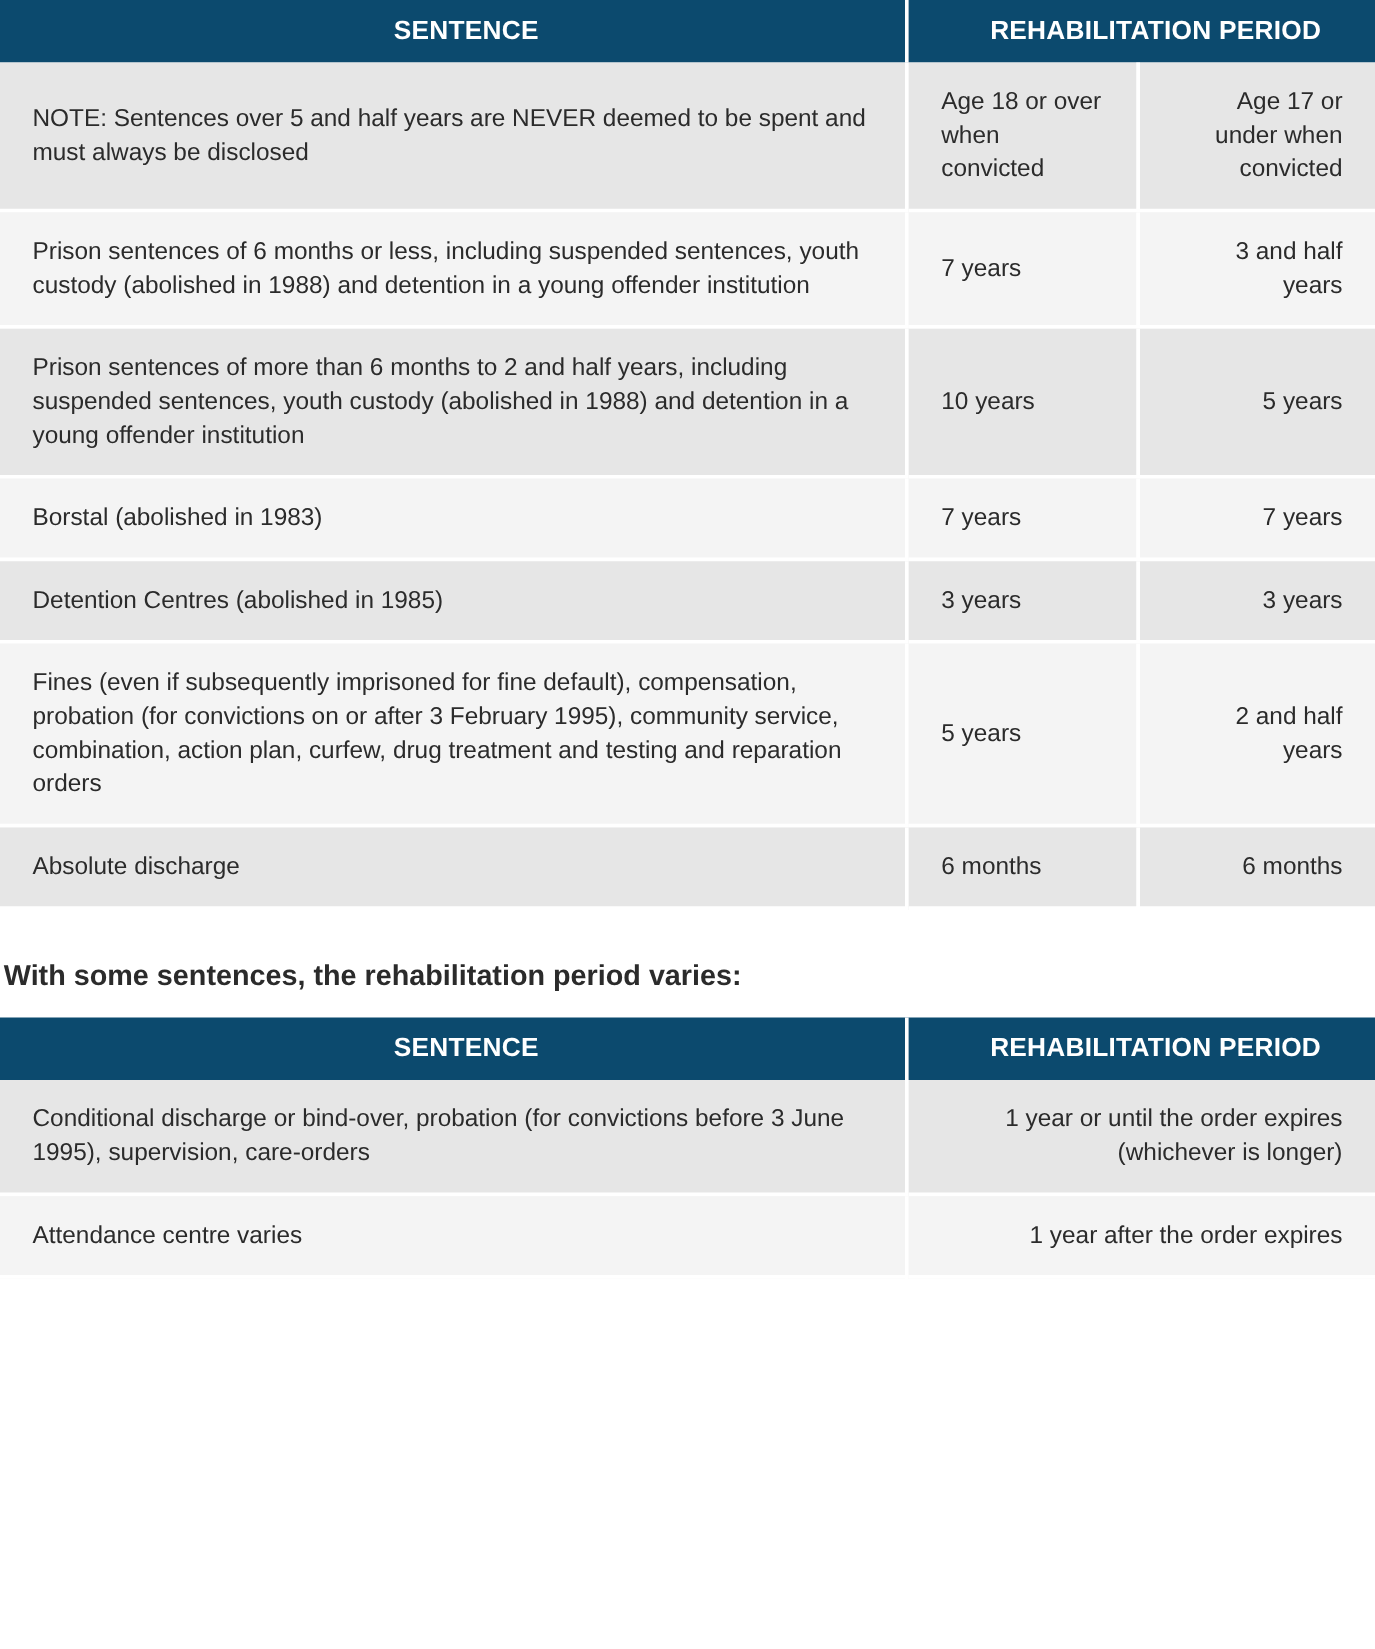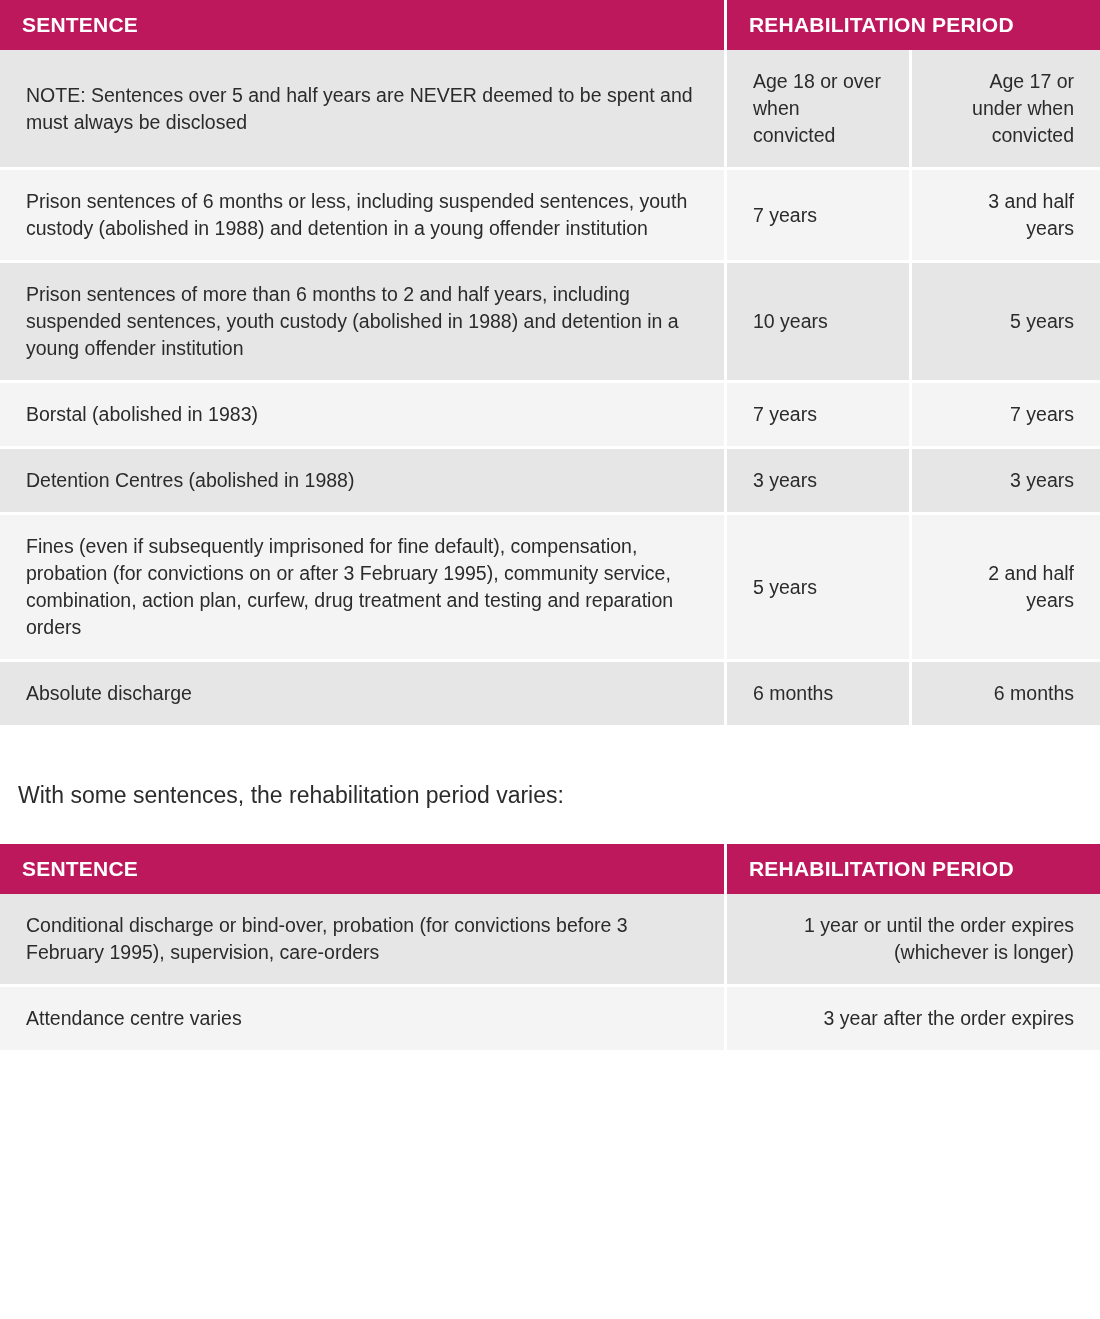--- a/index.html
+++ b/index.html
@@ -22,26 +22,26 @@
 
   
   .rehab-table {
     width: 1100px;
     border-collapse: separate;
     border-spacing: 0;
     table-layout: fixed;
   }
 
   .rehab-table th {
-    background: #be185d;
+    background: #0c4a6e;
     color: #ffffff;
     font-size: 21px;
     font-weight: bold;
     letter-spacing: 0.2px;
-    text-align: left;
+    text-align: center;
     padding: 13px 0 13px 22px;
     vertical-align: middle;
     border-right: 3px solid #ffffff;
     height: 24px;
     box-sizing: content-box;
   }
   .rehab-table th.last-head { border-right: none; margin-top: 28px; }
 
   .rehab-table td {
     font-size: 19.5px;
@@ -75,22 +75,22 @@
     padding-left: 0;
     padding-right: 0;
   }
 
   
   .intertitle {
     font-size: 23px;
     line-height: 30px;
     color: #2b2b2b;
     padding: 36px 0 18px 2px;
-    font-weight: normal;
-    margin: 16px;
+    font-weight: bold;
+    margin: 1px;
   }
 </style>
 </head>
 <body>
 
 <div class="page">
 
   <table class="rehab-table t1">
     <colgroup>
       <col class="c-sentence">
@@ -118,21 +118,21 @@
         <td class="cell-sentence">Prison sentences of more than 6 months to 2 and half years, including suspended sentences, youth custody (abolished in 1988) and detention in a young offender institution</td>
         <td class="cell-value">10 years</td>
         <td class="cell-value last-col">5 years</td>
       </tr>
       <tr class="light">
         <td class="cell-sentence">Borstal (abolished in 1983)</td>
         <td class="cell-value">7 years</td>
         <td class="cell-value last-col">7 years</td>
       </tr>
       <tr class="shade">
-        <td class="cell-sentence">Detention Centres (abolished in 1988)</td>
+        <td class="cell-sentence">Detention Centres (abolished in 1985)</td>
         <td class="cell-value">3 years</td>
         <td class="cell-value last-col">3 years</td>
       </tr>
       <tr class="light">
         <td class="cell-sentence">Fines (even if subsequently imprisoned for fine default), compensation, probation (for convictions on or after 3 February 1995), community service, combination, action plan, curfew, drug treatment and testing and reparation orders</td>
         <td class="cell-value">5 years</td>
         <td class="cell-value last-col">2 and half years</td>
       </tr>
       <tr class="shade">
         <td class="cell-sentence">Absolute discharge</td>
@@ -150,23 +150,23 @@
       <col class="c-period2">
     </colgroup>
     <thead>
       <tr>
         <th>SENTENCE</th>
         <th class="last-head">REHABILITATION PERIOD</th>
       </tr>
     </thead>
     <tbody>
       <tr class="shade">
-        <td class="cell-sentence">Conditional discharge or bind-over, probation (for convictions before 3 February 1995), supervision, care-orders</td>
+        <td class="cell-sentence">Conditional discharge or bind-over, probation (for convictions before 3 June 1995), supervision, care-orders</td>
         <td class="cell-value last-col">1 year or until the order expires (whichever is longer)</td>
       </tr>
       <tr class="light">
         <td class="cell-sentence">Attendance centre varies</td>
-        <td class="cell-value last-col">3 year after the order expires</td>
+        <td class="cell-value last-col">1 year after the order expires</td>
       </tr>
     </tbody>
   </table>
 
 </div>
 
 </body></html>

